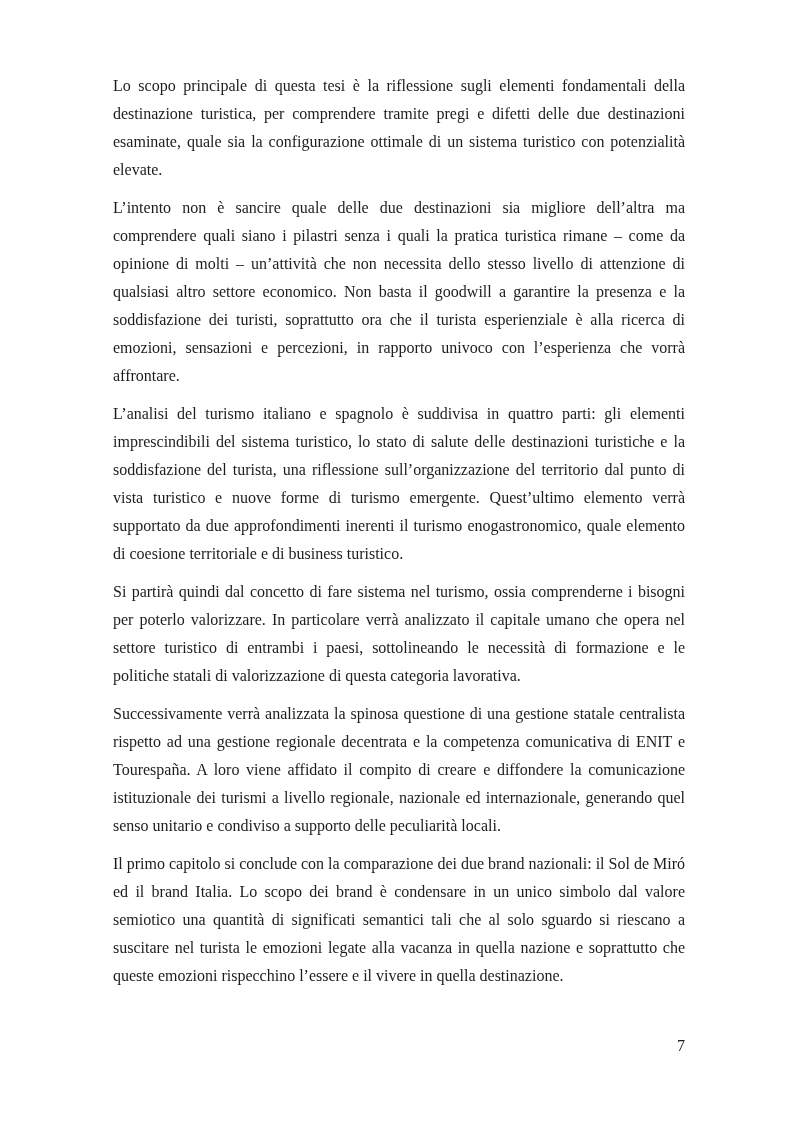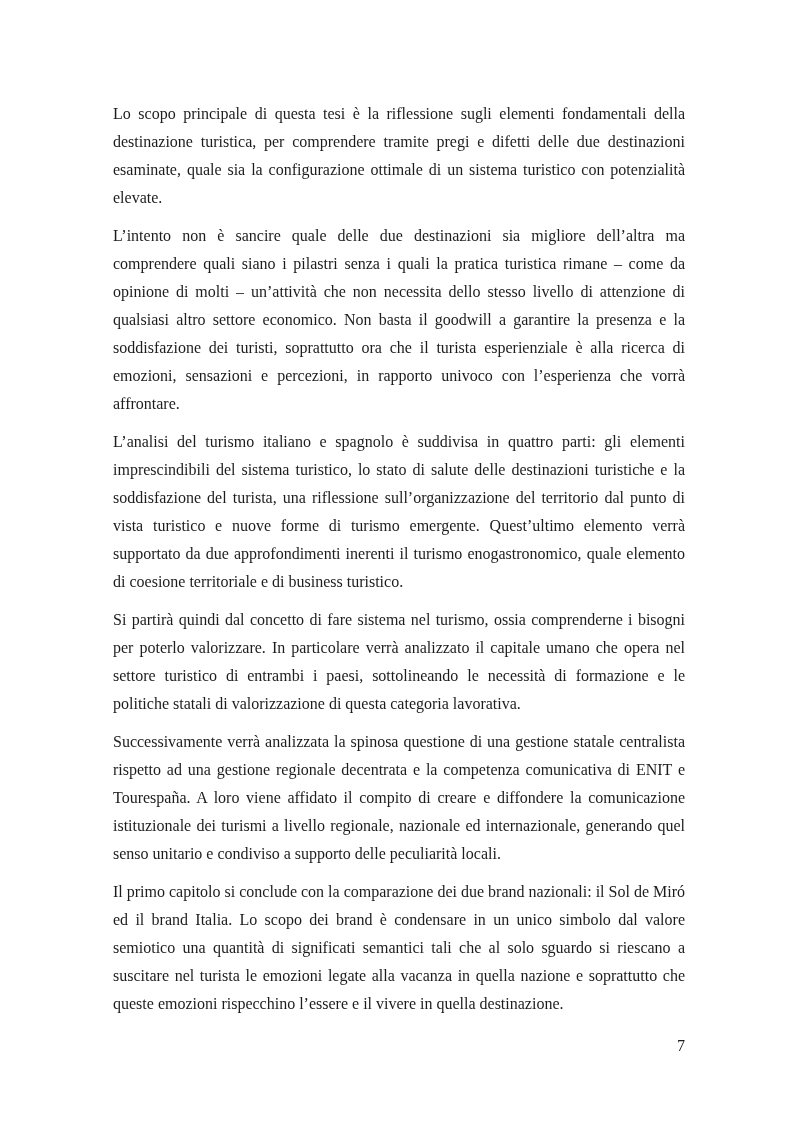--- a/index.html
+++ b/index.html
@@ -12,21 +12,21 @@
     width: 794px;
     height: 1123px;
     background: #ffffff;
     overflow: hidden;
     font-family: "Liberation Serif", "DejaVu Serif", serif;
     color: #1c1c1c;
   }
   .text-block {
     position: absolute;
     left: 113px;
-    top: 100px;
+    top: 72px;
     width: 572px;
   }
   .para {
     font-size: 16px;
     line-height: 28px;
     text-align: justify;
     margin: 0 0 10px 0;
     padding: 0;
   }
   .page-number {

